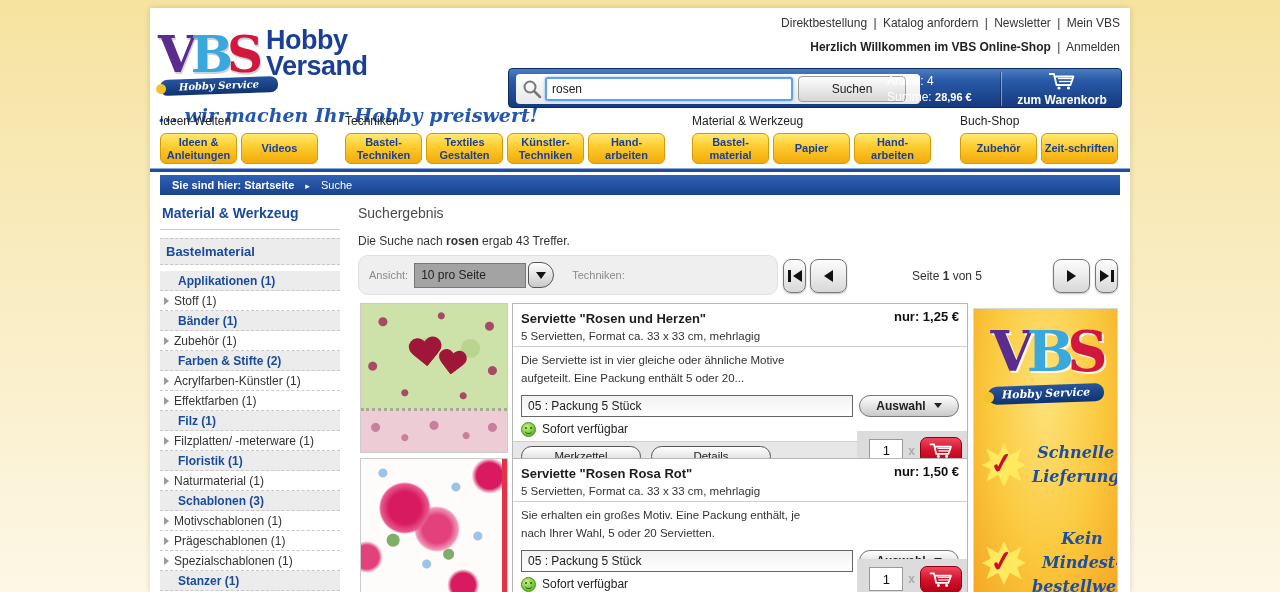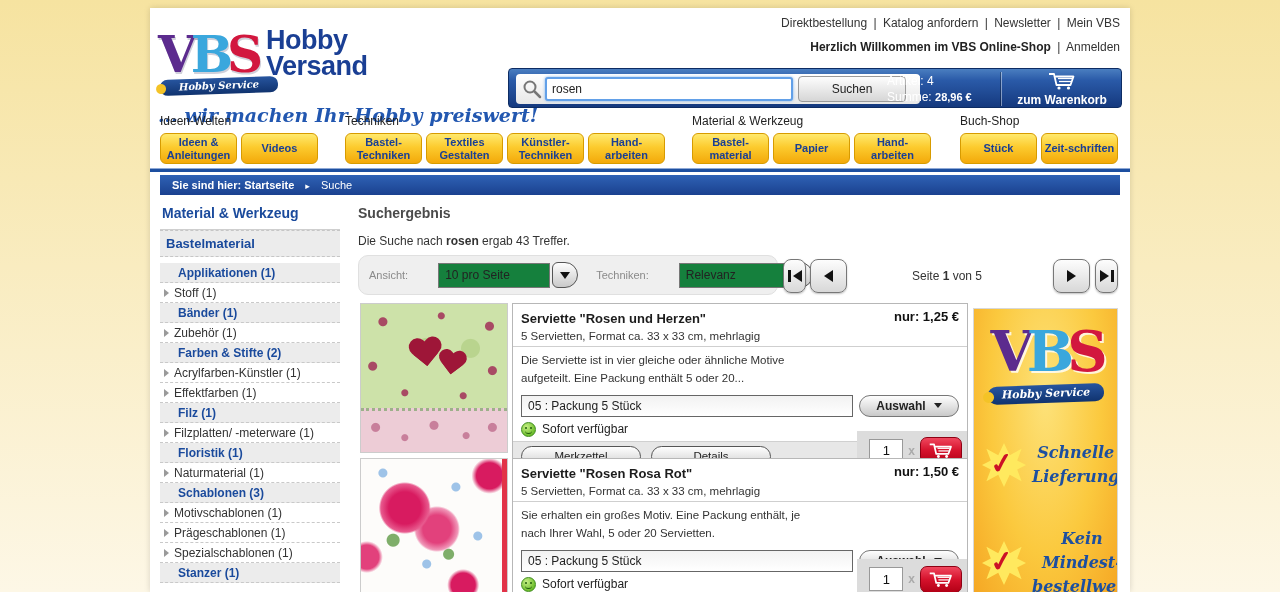--- a/index.html
+++ b/index.html
@@ -47,36 +47,36 @@
   .nav-underline { position:absolute; left:0; top:160px; width:100%; height:4px; background:#1d4fa0; border-top:1px solid #8fa9d6; }
 
   
   .breadcrumb { position:absolute; left:10px; top:167px; width:960px; height:20px; background:linear-gradient(180deg,#2f62b5,#1a418f); color:#fff; font-size:11px; line-height:20px; padding-left:12px; }
   .breadcrumb .b { font-weight:bold; }
   .breadcrumb .arr { padding:0 8px; font-size:9px; }
 
   
   .sidebar { position:absolute; left:10px; top:194px; width:180px; }
   .sb-title { color:#1a4a9c; font-weight:bold; font-size:14px; padding:3px 2px 8px 2px; border-bottom:1px solid #cfcfcf; }
-  .sb-section { background:#ececec; border-top:1px dashed #c6c6c6; border-bottom:1px dashed #c6c6c6; color:#1a4a9c; font-weight:bold; font-size:13px; padding:5px 6px; }
+  .sb-section { margin-top:8px; background:#ececec; border-top:1px dashed #c6c6c6; border-bottom:1px dashed #c6c6c6; color:#1a4a9c; font-weight:bold; font-size:13px; padding:5px 6px; }
   .sb-items { margin-top:6px; }
   .sb-item { font-size:12px; border-bottom:1px dashed #c9c9c9; padding:3px 4px; height:20px; line-height:14px; cursor:pointer; white-space:nowrap; overflow:hidden; }
   .sb-item.cat { background:#ececec; color:#1a4a9c; font-weight:bold; padding-left:18px; }
   .sb-item.leaf { color:#333; display:flex; align-items:center; }
   .sb-arrow { width:0; height:0; border-left:5px solid #9a9a9a; border-top:4px solid transparent; border-bottom:4px solid transparent; margin-right:5px; flex:none; }
 
   
-  .results-title { position:absolute; left:208px; top:197px; font-size:14px; font-weight:bold; color:#4a4a4a; }
+  .results-title { position:absolute; left:208px; top:197px; font-size:14px; font-weight:normal; color:#4a4a4a; }
   .results-summary { position:absolute; left:208px; top:226px; font-size:12px; color:#333; }
 
   
   .controls { position:absolute; left:208px; top:247px; width:420px; height:40px; background:#efefef; border:1px solid #e0e0e0; border-radius:10px; display:flex; align-items:center; padding:0 10px; }
   .ctl-label { color:#8a8a8a; font-size:11px; margin-right:6px; }
   .dd { display:flex; align-items:center; margin-right:18px; }
-  .dd-field { height:25px; background:#15803d; border:1px solid #777; font-size:12px; color:#222; line-height:23px; padding:0 6px;margin-left:24px; }
+  .dd-field { height:25px; background:#a3a3a3; border:1px solid #777; font-size:12px; color:#222; line-height:23px; padding:0 6px; }
   .dd-field.w1 { width:112px; } .dd-field.w2 { width:106px; }
   .dd-btn { width:26px; height:26px; margin-left:2px; border:1px solid #555; border-radius:6px 13px 13px 6px; background:linear-gradient(180deg,#fefefe,#c9c9c9); display:flex; align-items:center; justify-content:center; cursor:pointer; }
   .dd-btn .tri-down { width:0; height:0; border-left:5px solid transparent; border-right:5px solid transparent; border-top:7px solid #111; }
 
   
   .pg { position:absolute; top:251px; height:34px; border:1px solid #777; border-radius:8px; background:linear-gradient(180deg,#fdfdfd,#d8d8d8); box-shadow:0 1px 2px rgba(0,0,0,0.25); display:flex; align-items:center; justify-content:center; gap:2px; cursor:pointer; }
   .pg.narrow { width:23px; } .pg.wide { width:37px; }
   .pg-bar { width:3px; height:12px; background:#111; }
   .tri-l { width:0; height:0; border-right:9px solid #111; border-top:6px solid transparent; border-bottom:6px solid transparent; }
   .tri-r { width:0; height:0; border-left:9px solid #111; border-top:6px solid transparent; border-bottom:6px solid transparent; }
@@ -234,21 +234,21 @@
     <div class="nav-title">Material &amp; Werkzeug</div>
     <div class="nav-btns">
       <div class="nav-btn">Bastel-material</div>
       <div class="nav-btn">Papier</div>
       <div class="nav-btn">Hand-arbeiten</div>
     </div>
   </div>
   <div class="nav-group" style="left:810px">
     <div class="nav-title">Buch-Shop</div>
     <div class="nav-btns">
-      <div class="nav-btn">Stück</div>
+      <div class="nav-btn">Zubehör</div>
       <div class="nav-btn">Zeit-schriften</div>
     </div>
   </div>
   <div class="nav-underline"></div>
 
   <div class="breadcrumb">
     <span class="b">Sie sind hier: Startseite</span>
     <span class="arr">▸</span>
     <span>Suche</span>
   </div>
@@ -311,26 +311,20 @@
 
   <div class="controls">
     <span class="ctl-label">Ansicht:</span>
     <div class="dd">
       <div class="dd-field w1">10 pro Seite</div>
       <div class="dd-btn">
           <span class="tri-down"></span>
         </div>
     </div>
     <span class="ctl-label">Techniken:</span>
-    <div class="dd">
-      <div class="dd-field w2">Relevanz</div>
-      <div class="dd-btn">
-          <span class="tri-down"></span>
-        </div>
-    </div>
   </div>
 
   <div class="pg narrow" style="left:633px">
       <span class="pg-bar"></span>
       <span class="tri-l"></span>
     </div>
   <div class="pg wide" style="left:660px">
       <span class="tri-l"></span>
     </div>
   <div class="pg-label"><span>Seite </span><b>1</b><span> von 5</span></div>

